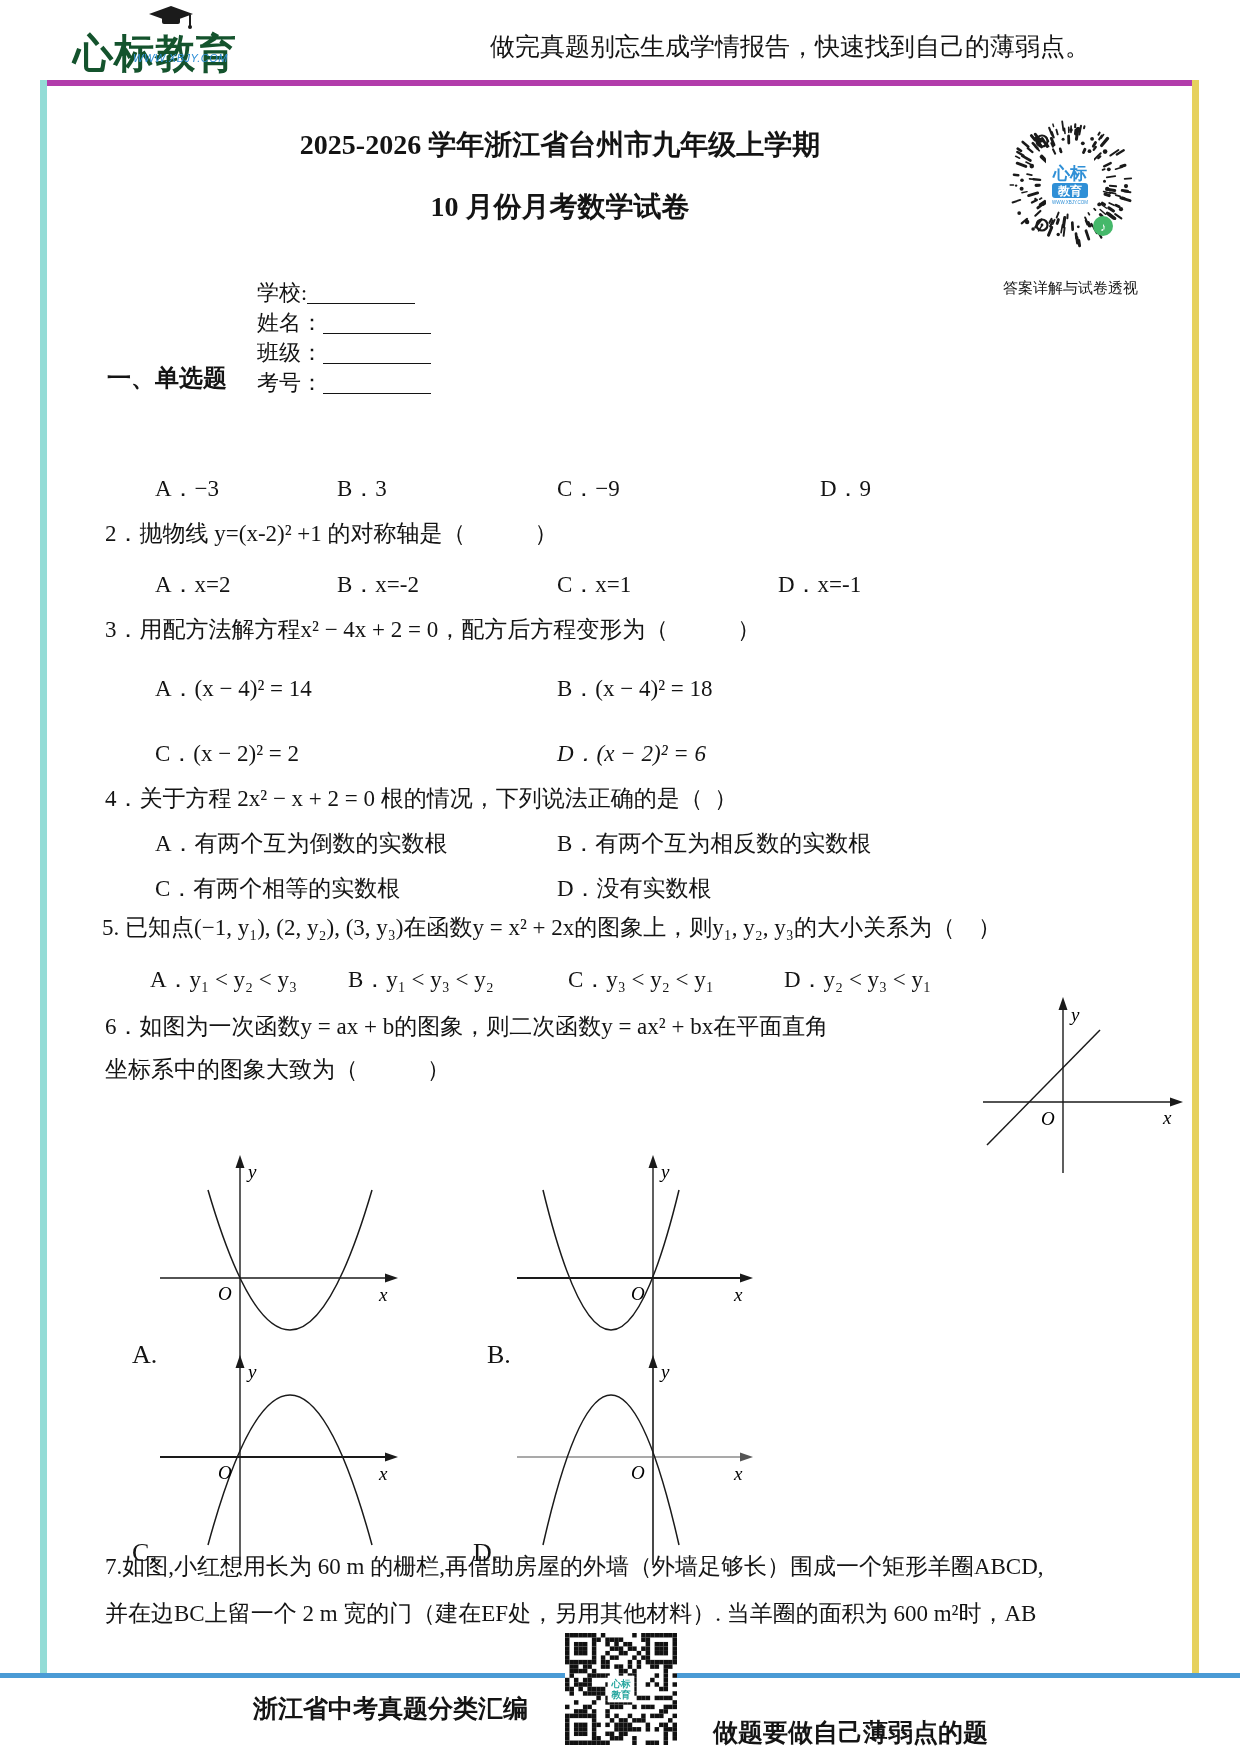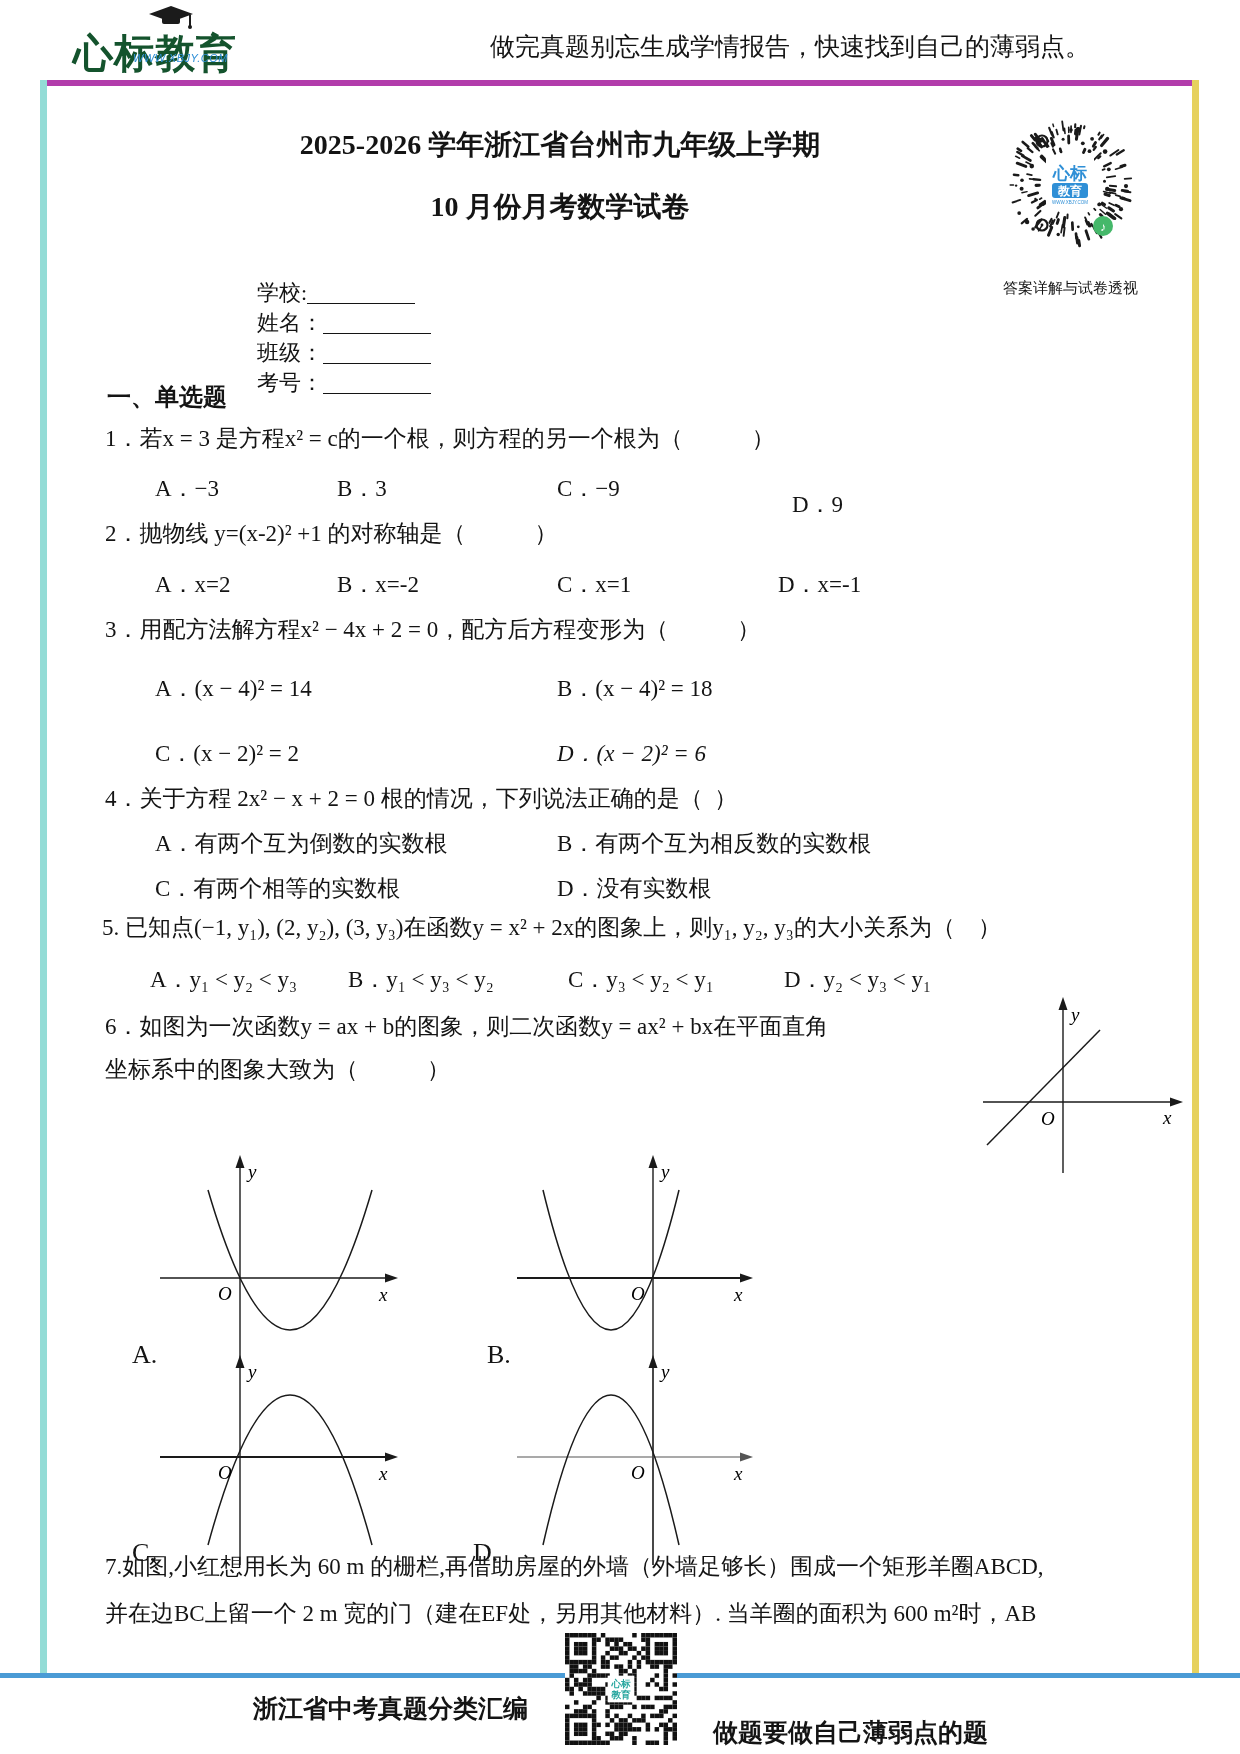--- a/index.html
+++ b/index.html
@@ -210,27 +210,26 @@
   </svg>
   <div class="abs" style="left:1003px;top:279px;font-size:15px;">答案详解与试卷透视</div>
 
   <div class="abs" style="left:235px;top:252px;font-size:22px;">
     <span>学校:</span><span class="blank" style="width:108px;"></span>
     <span>姓名：</span><span class="blank" style="width:108px;"></span>
     <span>班级：</span><span class="blank" style="width:108px;"></span>
     <span>考号：</span><span class="blank" style="width:108px;"></span>
   </div>
 
-  <div class="abs bold" style="left:107px;top:381px;font-size:24px;">一、单选题</div>
-
-  <div class="abs stem" style="left:105px;top:423px;">1．若x = 3 是方程x² = c的一个根，则方程的另一个根为（　　　）</div>
+  <div class="abs bold" style="left:107px;top:362px;font-size:24px;">一、单选题</div>
+
   <span class="abs opt" style="left:155px;top:473px;">A．−3</span>
   <span class="abs opt" style="left:337px;top:473px;">B．3</span>
   <span class="abs opt" style="left:557px;top:473px;">C．−9</span>
-  <span class="abs opt" style="left:792px;top:473px;margin-top:16px;">D．9</span>
+  <span class="abs opt" style="left:820px;top:473px;">D．9</span>
 
   <div class="abs stem" style="left:105px;top:518px;text-align:center;">2．抛物线 y=(x-2)² +1 的对称轴是（　　　）</div>
   <span class="abs opt" style="left:155px;top:569px;">A．x=2</span>
   <span class="abs opt" style="left:337px;top:569px;">B．x=-2</span>
   <span class="abs opt" style="left:557px;top:569px;">C．x=1</span>
   <span class="abs opt" style="left:778px;top:569px;">D．x=-1</span>
 
   <div class="abs stem" style="left:105px;top:614px;">3．用配方法解方程x² − 4x + 2 = 0，配方后方程变形为（　　　）</div>
   <span class="abs opt" style="left:155px;top:673px;">A．(x − 4)² = 14</span>
   <span class="abs opt" style="left:557px;top:673px;">B．(x − 4)² = 18</span>

